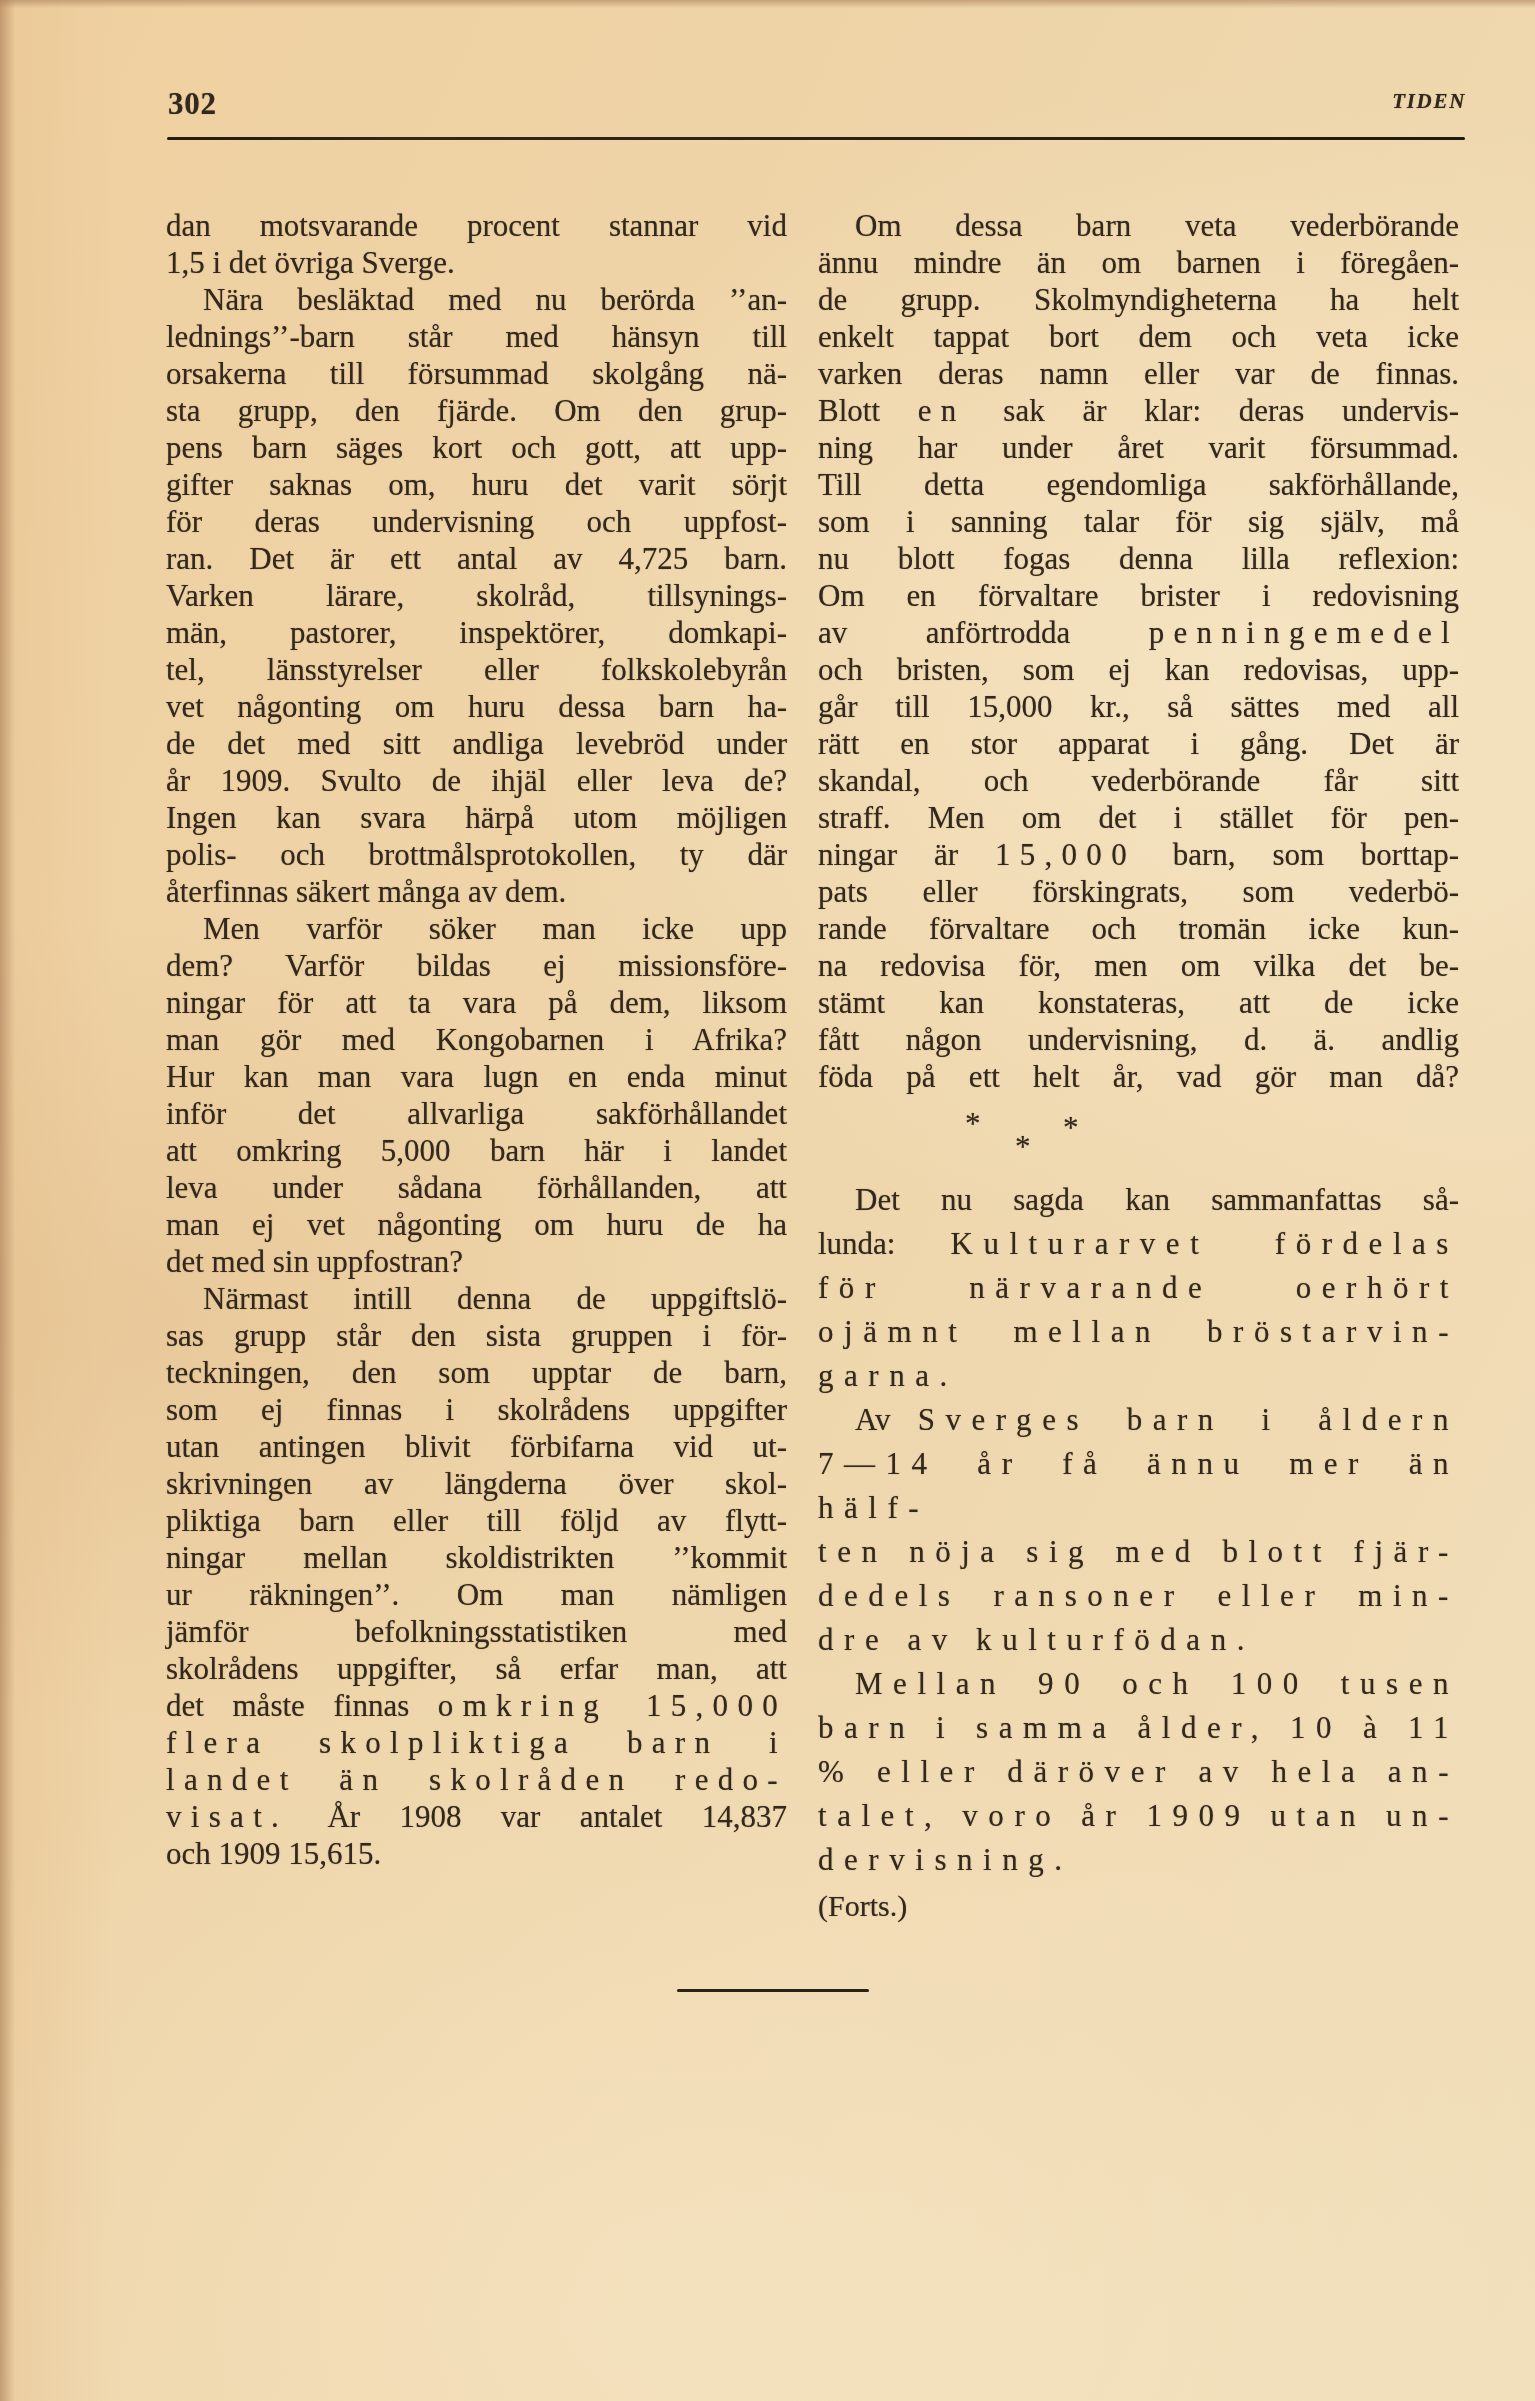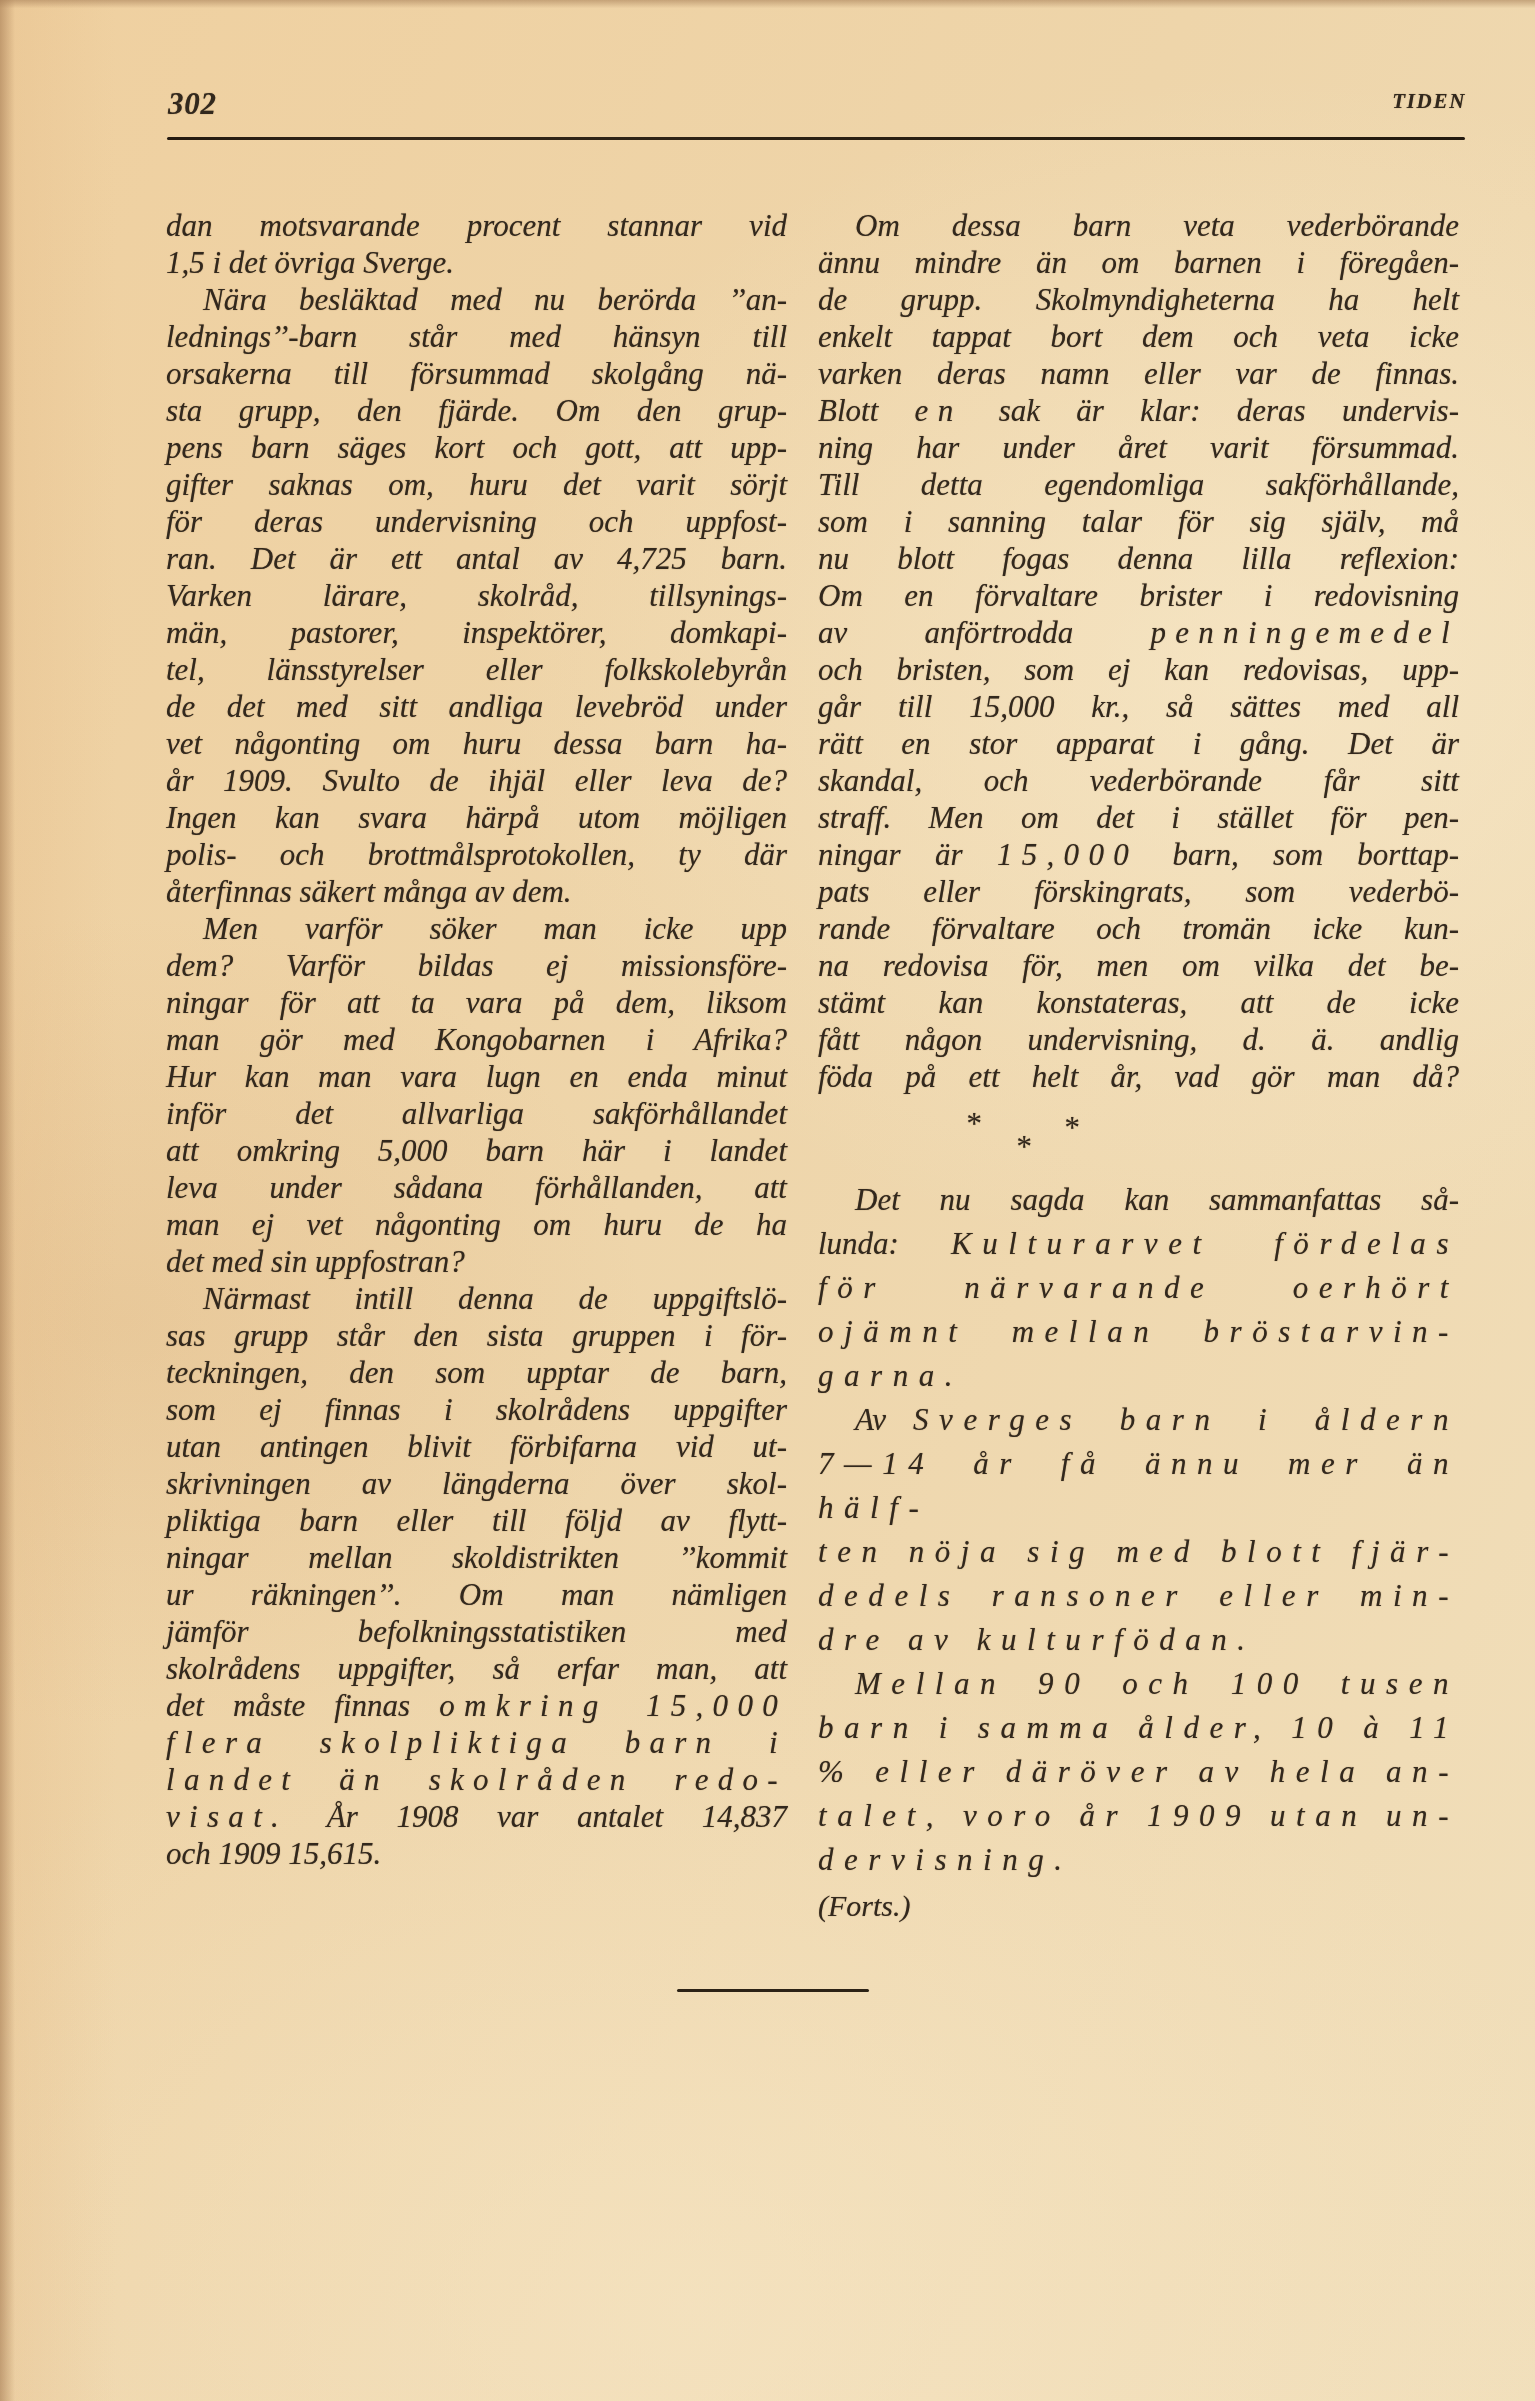--- a/index.html
+++ b/index.html
@@ -13,21 +13,21 @@
     background-image:
       linear-gradient(180deg, rgba(170,130,90,.6) 0px, rgba(170,130,90,0) 8.3px),
       linear-gradient(90deg, rgba(160,118,78,.55) 0px, rgba(160,118,78,0) 15px),
       linear-gradient(90deg, rgba(225,182,130,.30) 0px, rgba(225,182,130,0) 116px),
       radial-gradient(1076px 828px at 82% 28%, rgba(250,238,210,.55), rgba(250,238,210,0) 72%),
       radial-gradient(1241px 910px at 45% 96%, rgba(248,233,202,.5), rgba(248,233,202,0) 75%),
       radial-gradient(745px 579px at 8% 55%, rgba(216,172,120,.28), rgba(216,172,120,0) 70%),
       linear-gradient(115deg, #efd0a0 0%, #eed5aa 45%, #f1dfbb 100%);
     color:#32281d;
   }
-  .inktx{ text-shadow:0 0 0.8px rgba(70,48,26,.45), 0 0 1.7px rgba(70,48,26,.12);font-style:italic; }
+  .inktx{ text-shadow:0 0 0.8px rgba(70,48,26,.45), 0 0 1.7px rgba(70,48,26,.12); }
 
   .pageno{
     position:absolute;left:168px;top:86px;
     font-size:31px;font-weight:bold;letter-spacing:0.8px;
   }
   .journal{
     position:absolute;right:70px;top:89px;
     font-size:21px;font-weight:bold;font-style:italic;letter-spacing:1.7px;
   }
   .headrule{
@@ -90,22 +90,22 @@
         <div class="line fill"><span>lednings’’-barn står med hänsyn till</span></div>
         <div class="line fill"><span>orsakerna till försummad skolgång nä-</span></div>
         <div class="line fill"><span>sta grupp, den fjärde.  Om den grup-</span></div>
         <div class="line fill"><span>pens barn säges kort och gott, att upp-</span></div>
         <div class="line fill"><span>gifter saknas om, huru det varit sörjt</span></div>
         <div class="line fill"><span>för deras undervisning och uppfost-</span></div>
         <div class="line fill"><span>ran.  Det är ett antal av 4,725 barn.</span></div>
         <div class="line fill"><span>Varken lärare, skolråd, tillsynings-</span></div>
         <div class="line fill"><span>män, pastorer, inspektörer, domkapi-</span></div>
         <div class="line fill"><span>tel, länsstyrelser eller folkskolebyrån</span></div>
+        <div class="line fill"><span>vet någonting om huru dessa barn ha-</span></div>
         <div class="line fill"><span>de det med sitt andliga levebröd under</span></div>
-        <div class="line fill"><span>vet någonting om huru dessa barn ha-</span></div>
         <div class="line fill"><span>år 1909.  Svulto de ihjäl eller leva de?</span></div>
         <div class="line fill"><span>Ingen kan svara härpå utom möjligen</span></div>
         <div class="line fill"><span>polis- och brottmålsprotokollen, ty där</span></div>
         <div class="line"><span>återfinnas säkert många av dem.</span></div>
       </div>
       <div class="para indent">
         <div class="line fill"><span>Men varför söker man icke upp</span></div>
         <div class="line fill"><span>dem?  Varför bildas ej missionsföre-</span></div>
         <div class="line fill"><span>ningar för att ta vara på dem, liksom</span></div>
         <div class="line fill"><span>man gör med Kongobarnen i Afrika?</span></div>

